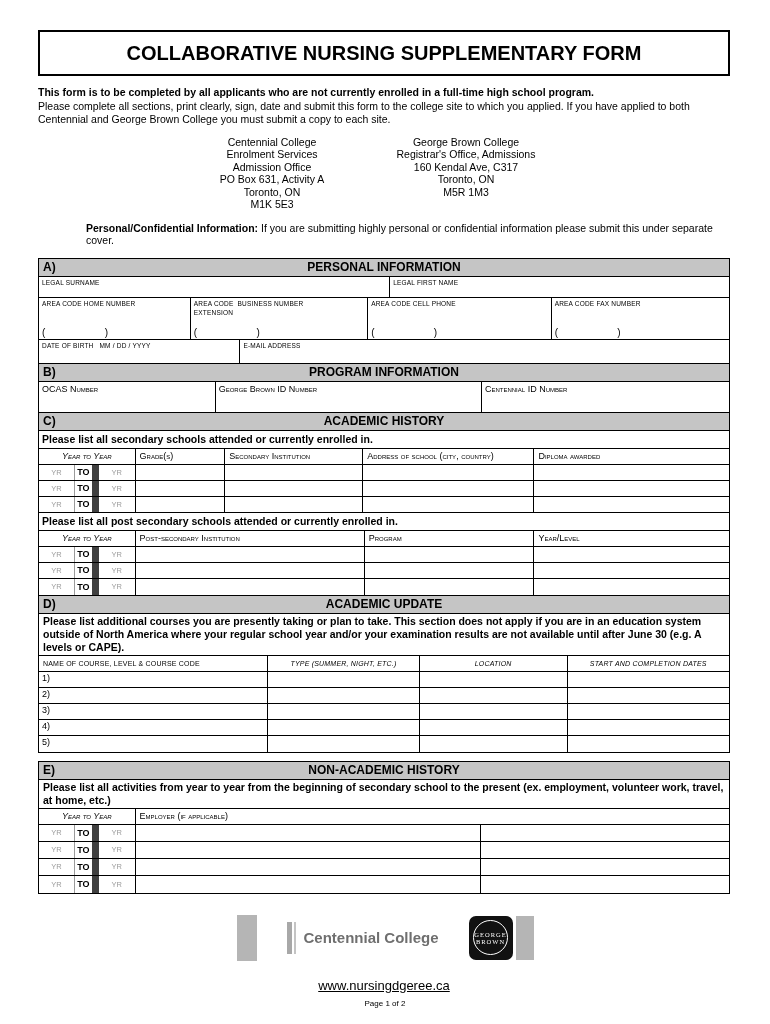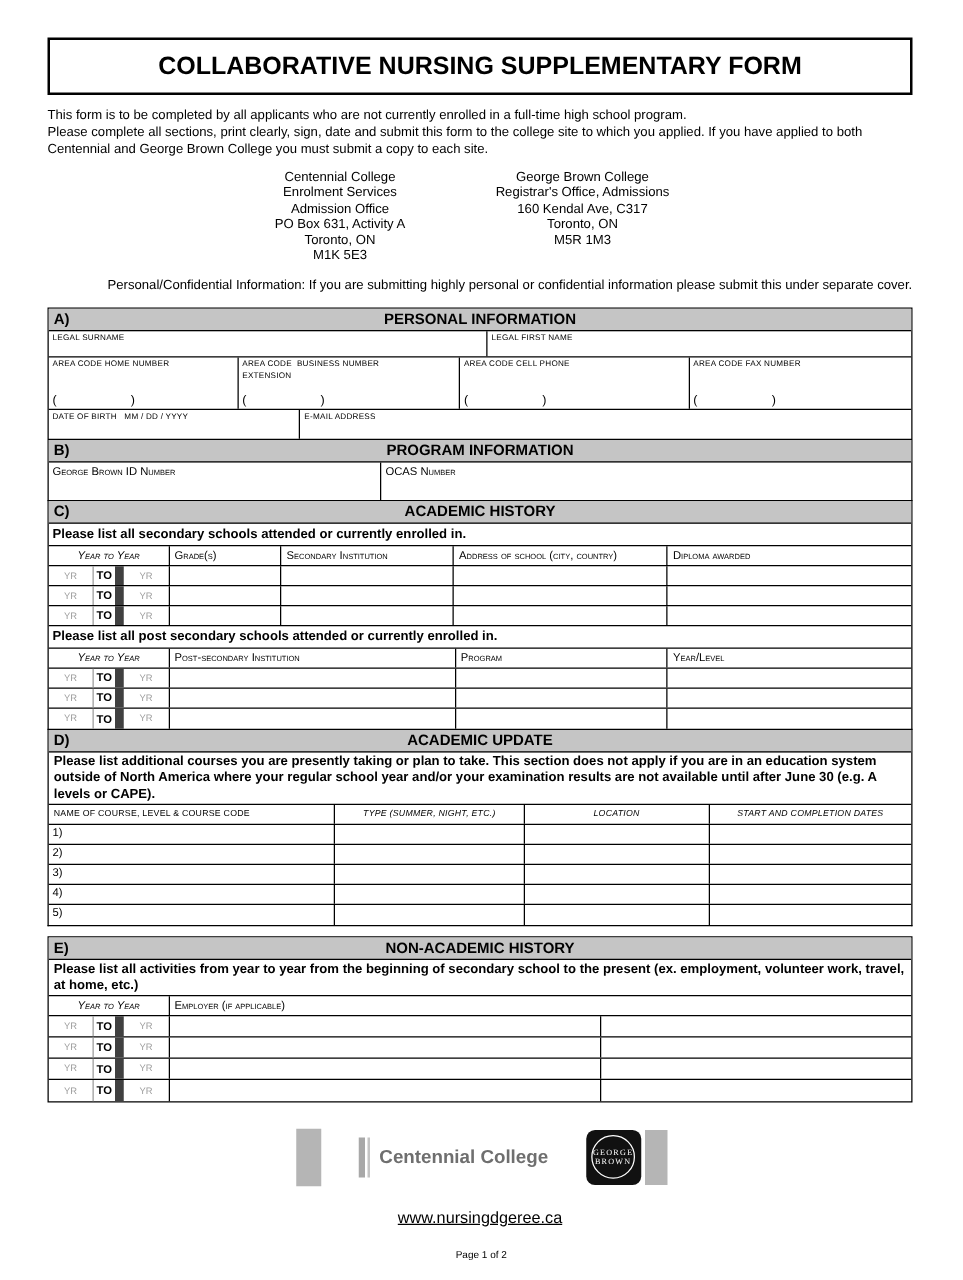--- a/index.html
+++ b/index.html
@@ -4,21 +4,21 @@
 <style>
   html,body{margin:0;padding:0;background:#fff;}
   .page{width:770px;height:1024px;position:relative;overflow:hidden;background:#fff;
         font-family:"Liberation Sans",sans-serif;color:#000;}
   .content{position:absolute;left:38px;top:0;width:692px;}
 
   .title-box{margin-top:30px;border:2px solid #000;height:42px;display:flex;
              align-items:center;justify-content:center;font-weight:bold;font-size:20px;}
 
   .intro{margin:10px 0 0;font-size:10.5px;line-height:13.5px;}
-  .b{font-weight:normal;}
+  .b{font-weight:bold;}
 
   .addresses{display:flex;margin-top:9px;font-size:10.5px;line-height:12.5px;}
   .addr{text-align:center;}
   .addr1{margin-left:148px;width:172px;}
   .addr2{margin-left:12px;width:192px;}
 
   .confidential{margin:11px 0 0;padding-left:48px;font-size:10.5px;}
 
   .section{border:1px solid #000;}
   .section + .section{border-top:none;}
@@ -173,25 +173,28 @@
         </div>
       </div>
     </div>
 
     <div class="section">
       <div class="sec-bar">
         <span class="sec-letter">B)</span>
         <span class="sec-title">PROGRAM INFORMATION</span>
       </div>
       <div class="row h30">
+        <div class="cell" style="width:25.6%">
+          <span class="sc-lbl">OCAS Number</span>
+        </div>
         <div class="cell" style="width:38.6%">
           <span class="sc-lbl">George Brown ID Number</span>
         </div>
-        <div class="cell" style="width:25.6%">
-          <span class="sc-lbl">OCAS Number</span>
+        <div class="cell" style="width:35.8%">
+          <span class="sc-lbl">Centennial ID Number</span>
         </div>
       </div>
     </div>
 
     <div class="section">
       <div class="sec-bar">
         <span class="sec-letter">C)</span>
         <span class="sec-title">ACADEMIC HISTORY</span>
       </div>
       <div class="prompt">Please list all secondary schools attended or currently enrolled in.</div>

